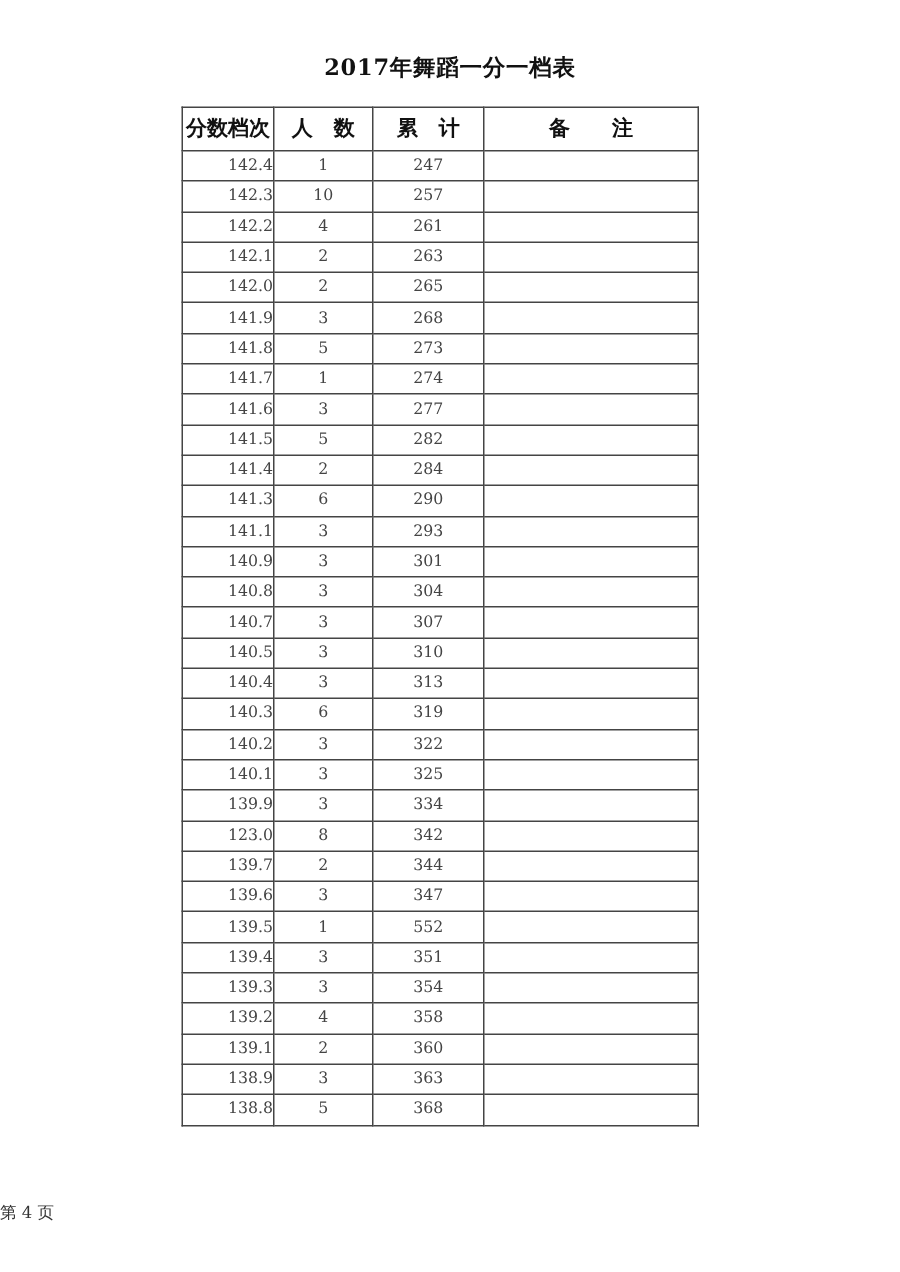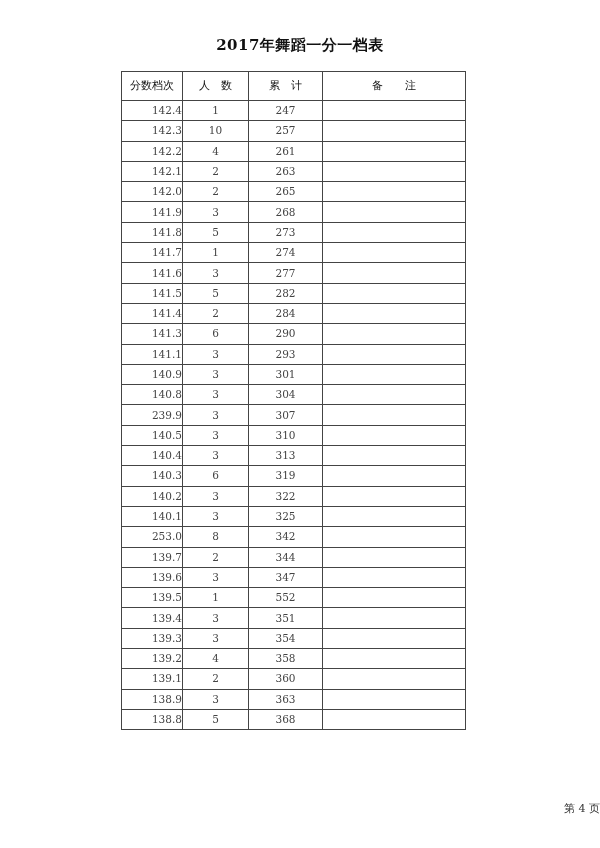--- a/index.html
+++ b/index.html
@@ -4,26 +4,26 @@
 <style>
   html, body { margin:0; padding:0; background:#ffffff; }
   body { width:600px; height:848px; position:relative; overflow:hidden;
          font-family:"DejaVu Serif","Liberation Serif",serif; color:#222; }
   .title { position:absolute; left:0; top:36px; width:600px; text-align:center;
            font-size:15px; font-weight:bold; color:#111; letter-spacing:0.5px; }
   table { position:absolute; left:121px; top:71px; border-collapse:collapse;
           table-layout:fixed; width:344px; }
   col.c1 { width:61px; } col.c2 { width:66px; } col.c3 { width:74px; } col.c4 { width:143px; }
   th, td { border:1px solid #444; padding:0; font-size:10.5px; height:19.3px; line-height:19px; }
-  th { height:28px; line-height:28px; font-weight:normal; font-size:11px; color:#111; }
+  th { height:28px; line-height:28px; font-weight:bold; font-size:14px; color:#111; }
   td.score { text-align:right; color:#444; }
   td.count { text-align:center; color:#444; }
   td.cum { text-align:center; color:#444; padding-left:0; }
   td.note { }
-  .footer { position:absolute; left:0; top:801px; width:600px; text-align:right;
+  .footer { position:absolute; left:0; top:801px; width:600px; text-align:left;
             font-size:11px; color:#333; }
 </style>
 </head>
 <body>
 
 <div class="title">2017年舞蹈一分一档表</div>
 
 <table>
   <colgroup>
       <col class="c1">
@@ -124,21 +124,21 @@
         <td class="cum">301</td>
         <td class="note"></td>
       </tr>
       <tr>
         <td class="score">140.8</td>
         <td class="count">3</td>
         <td class="cum">304</td>
         <td class="note"></td>
       </tr>
       <tr>
-        <td class="score">239.9</td>
+        <td class="score">140.7</td>
         <td class="count">3</td>
         <td class="cum">307</td>
         <td class="note"></td>
       </tr>
       <tr>
         <td class="score">140.5</td>
         <td class="count">3</td>
         <td class="cum">310</td>
         <td class="note"></td>
       </tr>
@@ -160,21 +160,27 @@
         <td class="cum">322</td>
         <td class="note"></td>
       </tr>
       <tr>
         <td class="score">140.1</td>
         <td class="count">3</td>
         <td class="cum">325</td>
         <td class="note"></td>
       </tr>
       <tr>
-        <td class="score">253.0</td>
+        <td class="score">139.9</td>
+        <td class="count">3</td>
+        <td class="cum">334</td>
+        <td class="note"></td>
+      </tr>
+      <tr>
+        <td class="score">123.0</td>
         <td class="count">8</td>
         <td class="cum">342</td>
         <td class="note"></td>
       </tr>
       <tr>
         <td class="score">139.7</td>
         <td class="count">2</td>
         <td class="cum">344</td>
         <td class="note"></td>
       </tr>

